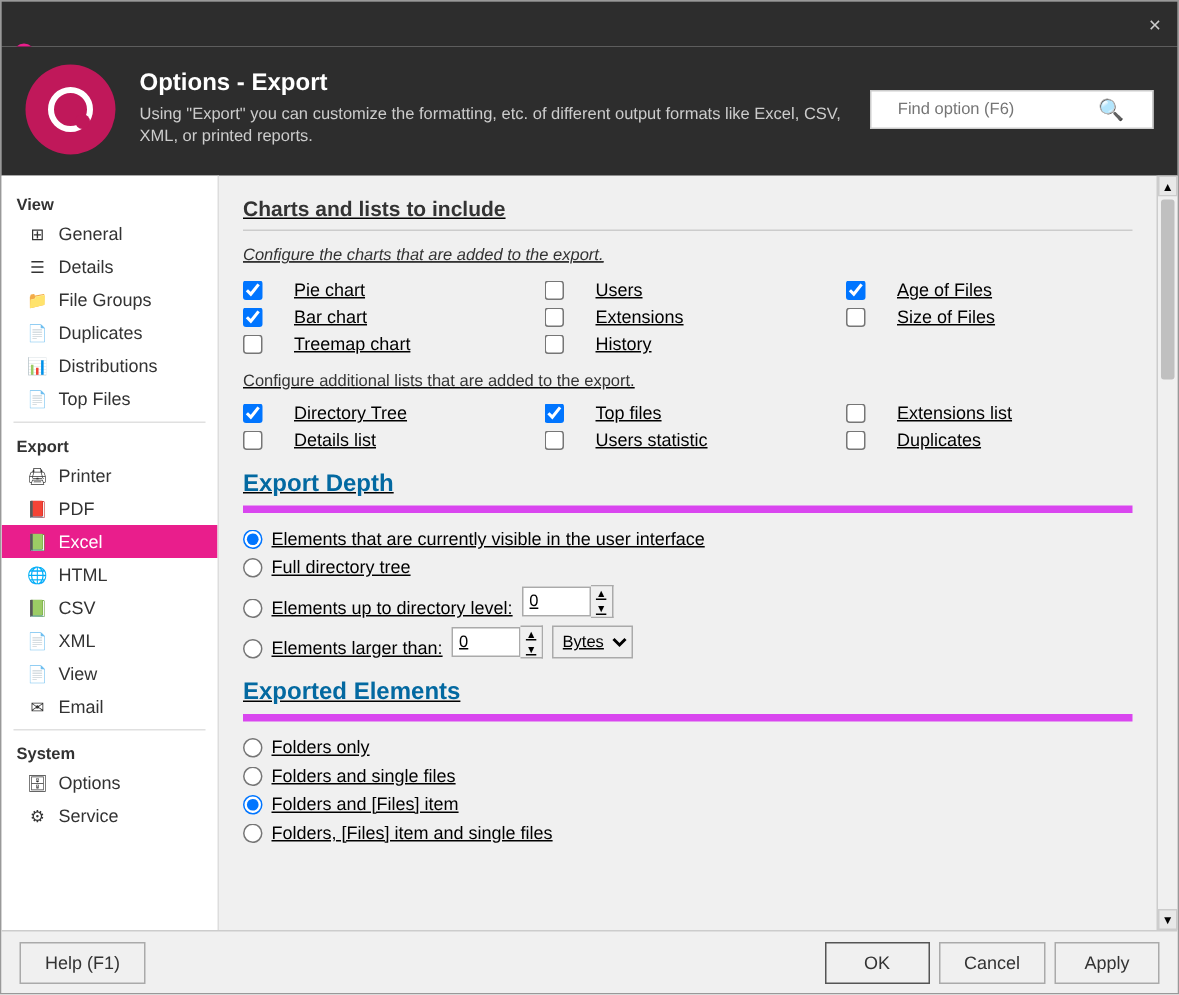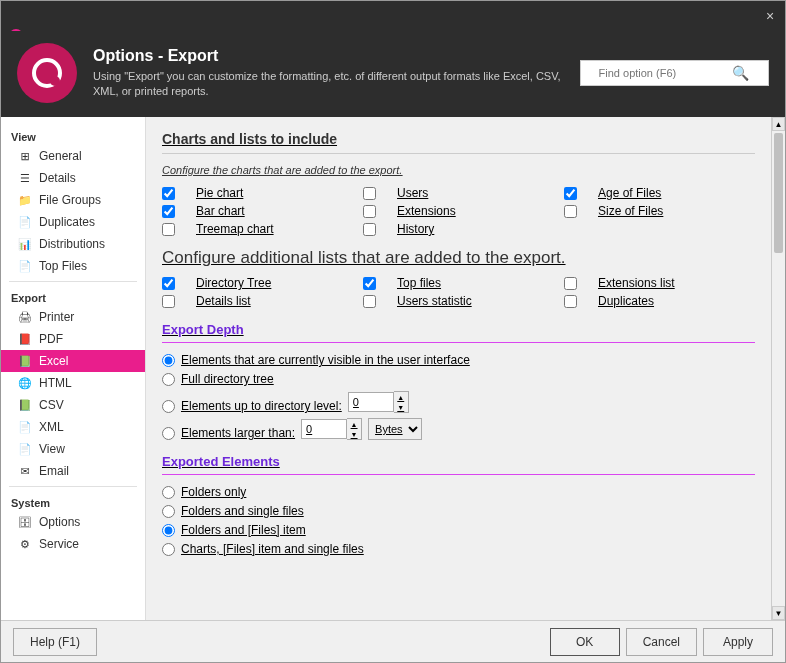--- a/index.html
+++ b/index.html
@@ -34,25 +34,25 @@
     .content-scroll { flex: 1; overflow-y: auto; padding: 14px 16px; text-decoration: underline; }
 
     .section-header { font-size: 14px; font-weight: bold; color: #333; border-bottom: 1px solid #ccc; padding-bottom: 6px; margin-bottom: 10px; }
     .section-desc { font-size: 11px; color: #333; margin-bottom: 10px; }
     .section-desc span { text-decoration: underline; font-style: italic; }
 
     .checkbox-grid { display: grid; grid-template-columns: 1fr 1fr 1fr; gap: 4px 10px; margin-bottom: 12px; }
     .checkbox-item { display: flex; align-items: center; gap: 21px; font-size: 12px; }
     .checkbox-item input[type=checkbox] { margin: 0; }
 
-    .sub-section-desc { font-size: 17px; color: #333; margin-bottom: 8px; margin-top: 4px; }
+    .sub-section-desc { font-size: 11px; color: #333; margin-bottom: 8px; margin-top: 4px; }
     .checkbox-grid-2col { display: grid; grid-template-columns: 1fr 1fr 1fr; gap: 4px 10px; margin-bottom: 14px; }
 
     .section-block { margin-bottom: 14px; }
-    .section-block-title { font-size: 13px; font-weight: bold; color: #6d28d9; border-bottom: 1px solid #d946ef; padding-bottom: 5px; margin-bottom: 10px; }
+    .section-block-title { font-size: 16px; font-weight: bold; color: #0369a1; border-bottom: 5px solid #d946ef; padding-bottom: 5px; margin-bottom: 10px; }
 
     .radio-item { display: flex; align-items: center; gap: 6px; font-size: 12px; margin-bottom: 5px; }
     .radio-item input[type=radio] { margin: 0; }
     .radio-inline { display: flex; align-items: flex-end; gap: 6px; margin-bottom: 5px; }
     .number-input { width: 50px; height: 20px; border: 1px solid #aaa; padding: 1px 4px; font-size: 11px; }
     .select-input { height: 22px; border: 1px solid #aaa; font-size: 11px; padding: 0 2px; }
     .spinner-wrap { position: relative; display: inline-flex; align-items: center; }
     .spinner-wrap input { width: 46px; height: 20px; border: 1px solid #aaa; padding: 1px 4px; font-size: 11px; }
     .spinner-buttons { display: flex; flex-direction: column; border: 1px solid #aaa; border-left: none; }
     .spinner-btn { width: 14px; height: 10px; background: #f0f0f0; border: none; display: flex; align-items: center; justify-content: center; cursor: pointer; font-size: 7px; line-height: 1; padding: 0; }
@@ -293,21 +293,21 @@
           <div class="radio-item">
             <input type="radio" name="elements" style="">
             <label>Folders and single files</label>
           </div>
           <div class="radio-item">
             <input type="radio" name="elements" checked="" style="">
             <label>Folders and [Files] item</label>
           </div>
           <div class="radio-item">
             <input type="radio" name="elements" style="">
-            <label>Charts, [Files] item and single files</label>
+            <label>Folders, [Files] item and single files</label>
           </div>
         </div>
 
       </div>
 
       <div class="scrollbar-track">
         <div class="scrollbar-arrow">▲</div>
         <div style="flex:1; position:relative; background:#f0f0f0;">
           <div class="scrollbar-thumb" style="margin-top:2px; height:120px;"></div>
         </div>

